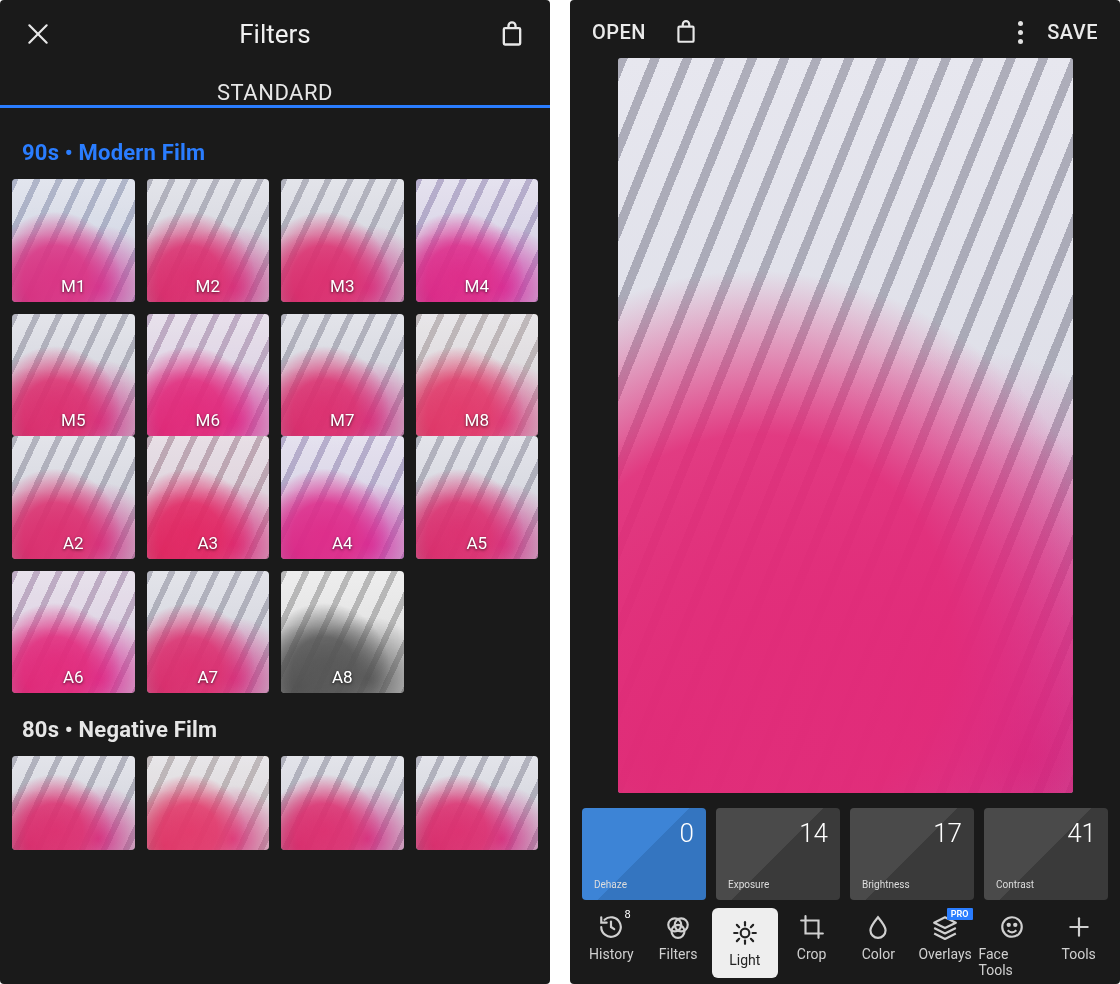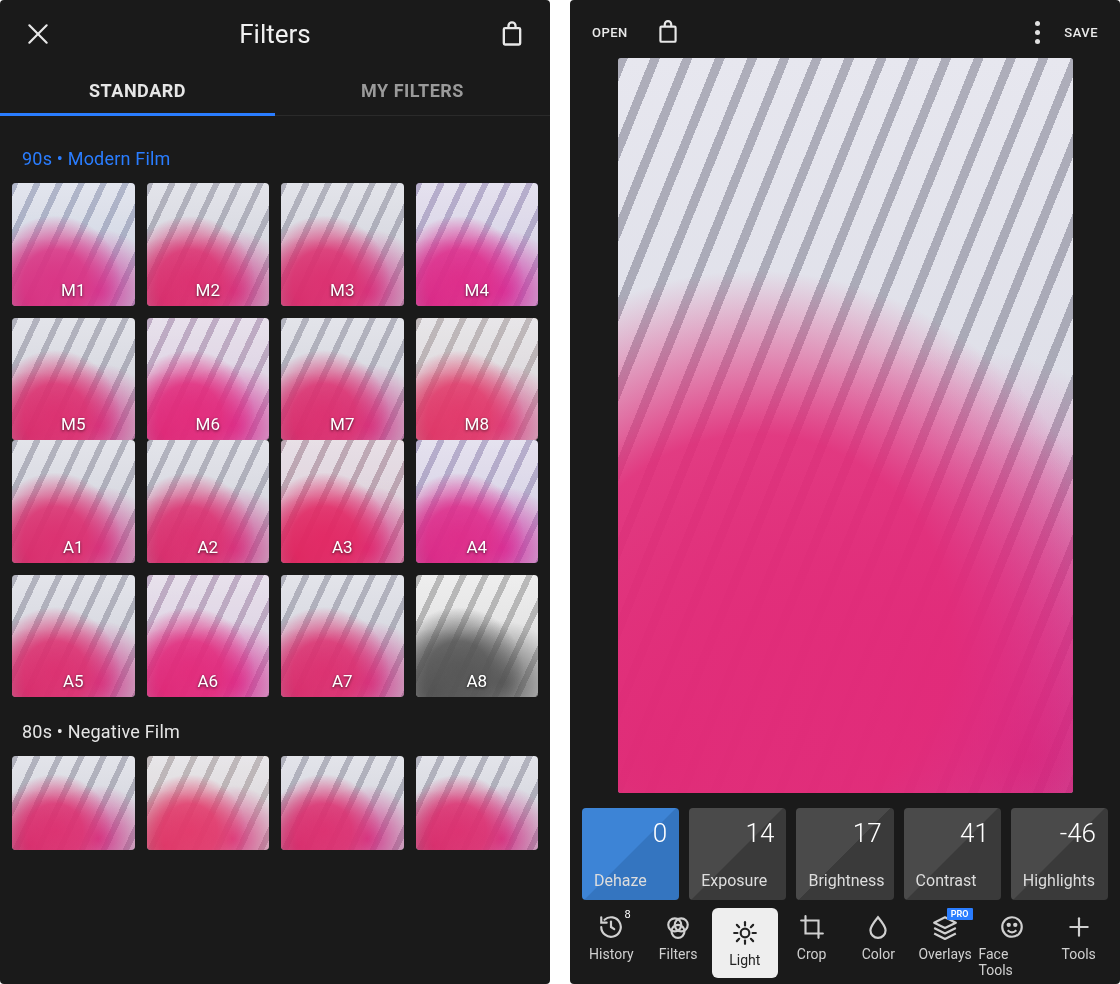--- a/index.html
+++ b/index.html
@@ -48,24 +48,24 @@
     height: 32px;
     cursor: pointer;
   }
   .tabs {
     display: flex;
     border-bottom: 1px solid #2a2a2a;
   }
   .tab {
     flex: 1;
     text-align: center;
-    font-size: 18px;
-    font-weight: 700;
+    font-size: 22px;
+    font-weight: 400;
     letter-spacing: 0.5px;
-    padding: 18px 0 14px 0;
+    padding: 18px 0 2px 0;
     color: #9a9a9a;
     cursor: pointer;
     position: relative;
   }
   .tab.active {
     color: #e6e6e6;
   }
   .tab.active::after {
     content: "";
     position: absolute;
@@ -73,23 +73,23 @@
     left: 0;
     right: 0;
     height: 3px;
     background: #2a7dff;
   }
   .scroll {
     overflow-y: hidden;
     padding: 8px 0 0 0;
   }
   .section-title {
-    font-size: 18px;
+    font-size: 22px;
     padding: 24px 16px 14px 22px;
-    font-weight: 400;
+    font-weight: 700;
     letter-spacing: 0.2px;
   }
   .section-title.accent { color: #2a7dff; }
   .section-title.mute  { color: #e6e6e6; }
   .grid {
     display: grid;
     grid-template-columns: repeat(4, 1fr);
     gap: 12px;
     padding: 0 12px;
   }
@@ -133,21 +133,21 @@
   .right-top {
     display: flex;
     align-items: center;
     justify-content: space-between;
     padding: 16px 22px 10px 22px;
   }
   .rt-left, .rt-right{
     display:flex; align-items:center; gap:24px;
   }
   .open-btn, .save-btn {
-    font-size: 13px;
+    font-size: 20px;
     font-weight: 500;
     color: #eaeaea;
     letter-spacing: 0.5px;
     cursor: pointer;
   }
   .more-dots {
     display: flex; flex-direction: column; gap: 4px;
     cursor: pointer;
   }
   .more-dots span {
@@ -199,21 +199,21 @@
   .slider-card.active {
     background: linear-gradient(135deg, #3d84d6 0%, #3d84d6 49.5%, #3475c0 50%, #3475c0 100%);
   }
   .slider-value {
     text-align: right;
     font-size: 26px;
     font-weight: 300;
     color: #fff;
   }
   .slider-label {
-    font-size: 16px;
+    font-size: 10px;
     color: #ddd;
   }
   
   .toolbar {
     display: flex;
     justify-content: space-between;
     padding: 14px 8px 6px 8px;
   }
   .tool {
     flex: 1;
@@ -275,21 +275,20 @@
       <div class="icon-btn">
         <svg width="28" height="28" viewBox="0 0 24 24" stroke="#e8e8e8" stroke-width="2" fill="none" stroke-linejoin="round">
           <rect x="5" y="7" width="14" height="14" rx="1"></rect>
           <path d="M9 7 V5 a3 3 0 0 1 6 0 V7"></path>
         </svg>
       </div>
     </div>
 
     <div class="tabs">
       <div class="tab active">STANDARD</div>
-      <div class="tab">MY FILTERS</div>
     </div>
 
     <div class="scroll" id="sections-root">
         <div class="section-title accent">90s • Modern Film</div>
         <div class="grid">
           <div class="thumb">
             <div class="photo-base"></div>
             <div class="tint tint-cool"></div>
             <div class="thumb-label">M1</div>
           </div>
@@ -319,24 +318,20 @@
             <div class="photo-base"></div>
             <div class="thumb-label">M7</div>
           </div>
           <div class="thumb">
             <div class="photo-base"></div>
             <div class="tint tint-warm"></div>
             <div class="thumb-label">M8</div>
           </div>
         </div>
         <div class="grid">
-          <div class="thumb">
-            <div class="photo-base"></div>
-            <div class="thumb-label">A1</div>
-          </div>
           <div class="thumb">
             <div class="photo-base"></div>
             <div class="thumb-label">A2</div>
           </div>
           <div class="thumb">
             <div class="photo-base"></div>
             <div class="tint tint-red"></div>
             <div class="thumb-label">A3</div>
           </div>
           <div class="thumb">
@@ -417,24 +412,20 @@
           <div class="slider-value">14</div>
           <div class="slider-label">Exposure</div>
         </div>
         <div class="slider-card">
           <div class="slider-value">17</div>
           <div class="slider-label">Brightness</div>
         </div>
         <div class="slider-card">
           <div class="slider-value">41</div>
           <div class="slider-label">Contrast</div>
-        </div>
-        <div class="slider-card">
-          <div class="slider-value">-46</div>
-          <div class="slider-label">Highlights</div>
         </div>
       </div>
 
     <div class="toolbar" id="toolbar-root">
         <div class="tool">
           <div class="ticon">
             <svg width="26" height="26" viewBox="0 0 24 24" fill="none" stroke="currentColor" stroke-width="2" stroke-linecap="round">
               <path d="M3 12a9 9 0 1 0 3-6.7"></path>
               <polyline points="3 3 3 8 8 8"></polyline>
               <line x1="12" y1="7" x2="12" y2="12"></line>

